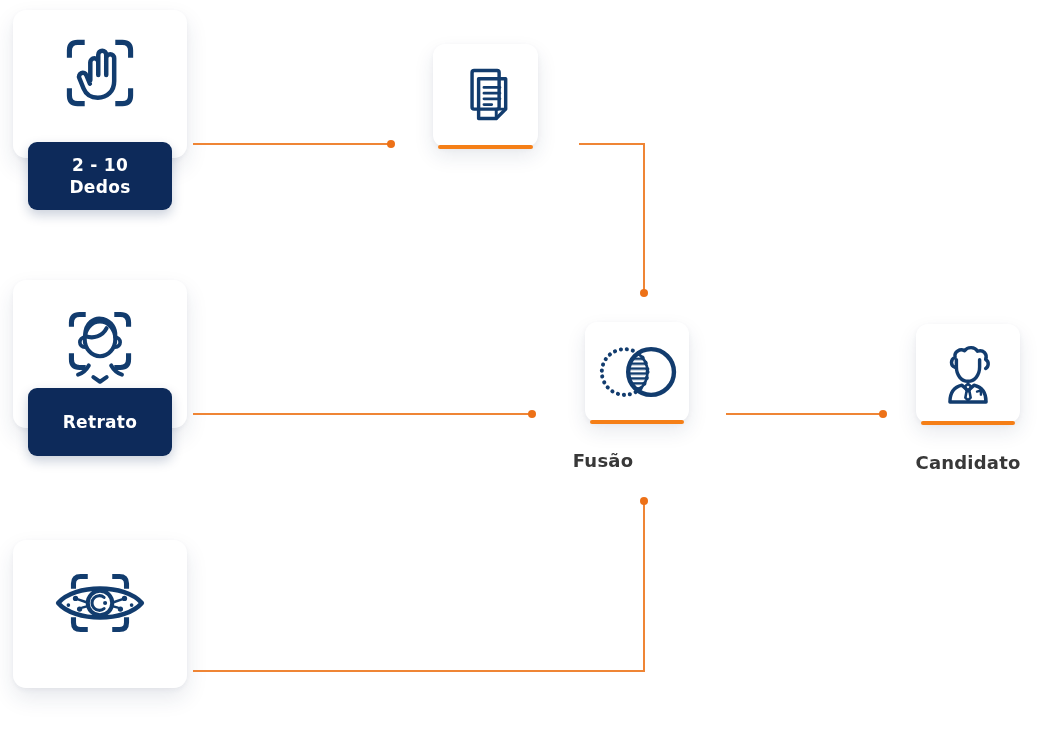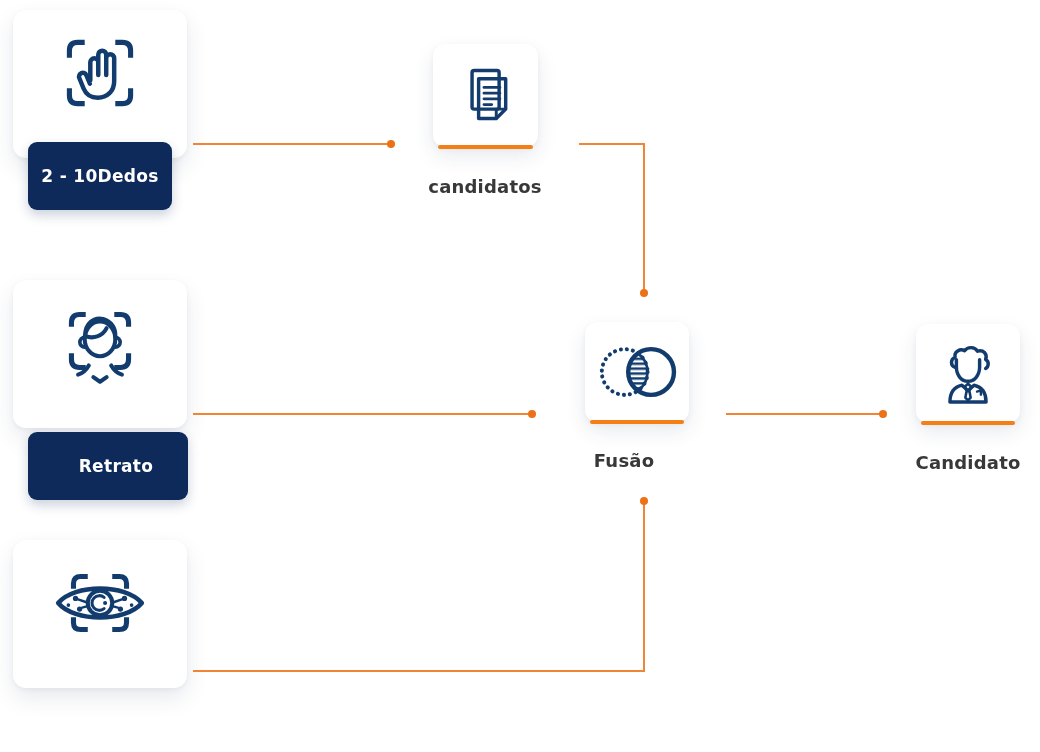--- a/index.html
+++ b/index.html
@@ -11,21 +11,21 @@
   .big-card{
     position:absolute;left:13px;width:174px;height:148px;background:#fff;
     border-radius:13px;
     box-shadow:0 2px 5px rgba(30,45,85,.05),0 10px 22px rgba(30,45,85,.10);
     display:flex;justify-content:center;align-items:flex-start;padding-top:12px;
     box-sizing:border-box;
   }
   .badge{
     position:absolute;left:28px;width:144px;height:68px;background:#0d2a5a;
     border-radius:9px;color:#ffffff;font-weight:bold;font-size:17px;line-height:1.3;
-    display:flex;flex-direction:row;justify-content:center;align-items:center;
+    display:flex;flex-direction:column;justify-content:center;align-items:center;
     text-align:center;box-shadow:0 5px 12px rgba(13,42,90,.22);letter-spacing:.3px;
   }
   .small-card{
     position:absolute;background:#fff;border-radius:12px;
     box-shadow:0 2px 5px rgba(30,45,85,.05),0 9px 20px rgba(30,45,85,.10);
     display:flex;justify-content:center;align-items:center;box-sizing:border-box;
   }
   .card-underline{
     position:absolute;left:5px;right:5px;bottom:-2px;height:4px;border-radius:2px;
     background:#f57f17;
@@ -62,21 +62,21 @@
 
   <div class="big-card" style="top:280px;">
     <svg width="102" height="102" viewBox="0 0 100 100">
       <path class="br" d="M22 34 V30 Q22 22 30 22 H36 M64 22 H70 Q78 22 78 30 V34 M78 60 V66 Q78 74 70 74 H64 M36 74 H30 Q22 74 22 66 V60"></path>
       <ellipse class="ic" stroke-width="4" cx="50" cy="46" rx="15" ry="17"></ellipse>
       <path class="ic" stroke-width="4" d="M35.5 43 c-0.5-12 9-19 17.5-16.5 8.5 2.5 12.5 9 12 17 M35.5 43 c7.5 3.5 17 0.5 21-7.5"></path>
       <path class="ic" stroke-width="3.6" d="M35 44.5 a4 4 0 1 0 0 9.5 M65 44.5 a4 4 0 1 1 0 9.5"></path>
       <path class="ic" stroke-width="4" d="M39 72 c-2.5 4.5-6 7.5-10.5 9 M61 72 c2.5 4.5 6 7.5 10.5 9 M43.5 83.5 l6.5 4.5 6.5-4.5"></path>
     </svg>
   </div>
-  <div class="badge" style="top:432px;padding-left:16px;">
+  <div class="badge" style="top:388px;">
     <span>Retrato</span>
   </div>
 
   <div class="big-card" style="top:540px;">
     <svg width="102" height="102" viewBox="0 0 100 100">
       <path class="br" d="M24 36 V31 Q24 24 31 24 H38 M62 24 H69 Q76 24 76 31 V36 M76 64 V69 Q76 76 69 76 H62 M38 76 H31 Q24 76 24 69 V64"></path>
       <path class="ic" stroke-width="4.5" d="M9 50 C25 31 75 31 91 50 C75 69 25 69 9 50 Z"></path>
       <circle class="ic" stroke-width="4" cx="50" cy="50" r="12"></circle>
       <path class="ic" stroke-width="3" d="M54 44.5 a7.2 7.2 0 1 0 0 11"></path>
       <circle class="ic-fill" cx="55" cy="50" r="2"></circle>
@@ -94,37 +94,36 @@
   <div class="small-card" style="left:433px;top:44px;width:105px;height:103px;">
     <svg width="82" height="82" viewBox="0 0 100 100">
       <rect class="ic" stroke-width="4.2" x="33" y="19" width="33" height="47" rx="2.5"></rect>
       <path class="ic" stroke-width="4.2" fill="#ffffff" d="M41 29 h33 v37 l-11.5 11.5 H41 z"></path>
       <path class="ic" stroke-width="3.6" d="M62.5 77.5 V66 H74"></path>
       <path class="ic" stroke-width="3.4" d="M47.5 39.5 h19.5 M47.5 46.5 h19.5 M47.5 53.5 h19.5 M47.5 60.5 h9.5"></path>
     </svg>
     <div class="card-underline"></div>
   </div>
   <div class="node-label" style="left:365px;top:176px;width:240px;">
-    <div>candidatos</div>
   </div>
 
   <div class="small-card" style="left:585px;top:322px;width:104px;height:100px;">
     <svg width="88" height="88" viewBox="0 0 100 100">
       <defs>
         <pattern id="vstripes" width="8" height="5.6" patternUnits="userSpaceOnUse">
           <rect width="8" height="2.8" fill="#123c6e"></rect>
         </pattern>
       </defs>
       <circle class="ic" stroke-width="4.6" stroke-dasharray="0.1 6.8" cx="36" cy="50" r="26"></circle>
       <circle class="ic" stroke-width="5" cx="66" cy="50" r="26"></circle>
       <path d="M51 28.8 A26 26 0 0 1 51 71.2 A26 26 0 0 1 51 28.8 Z" fill="url(#vstripes)" stroke="#123c6e" stroke-width="3"></path>
     </svg>
     <div class="card-underline"></div>
   </div>
-  <div class="node-label" style="left:564px;top:450px;width:120px;">Fusão</div>
+  <div class="node-label" style="left:543px;top:450px;width:120px;">Fusão</div>
 
   <div class="small-card" style="left:916px;top:324px;width:104px;height:99px;">
     <svg width="86" height="86" viewBox="0 0 100 100">
       <path class="ic" stroke-width="4" d="M34.5 42 c-4.5-1.5-5.5-9 0.5-11.5 c-1.5-6.5 6-10.5 11-7.5 c3.5-5 12-5 15 0.5 c6.5-2.5 12 3.5 9.5 9.5 c4.5 2.5 3.5 8.5 0 10.5"></path>
       <path class="ic" stroke-width="4" d="M36.5 33.5 v8.5 c0 9.5 6 16.5 13.5 16.5 s13.5-7 13.5-16.5 v-8.5"></path>
       <path class="ic" stroke-width="4" d="M29 82.5 c0-11.5 5.5-17.5 14-19.5 l7 6.5 7-6.5 c8.5 2 14 8 14 19.5 z"></path>
       <path class="ic" stroke-width="3" d="M46.5 64.5 l3.5-3.2 3.5 3.2 -1.8 4.8 h-3.4 z M48.5 69.3 l-1.6 8.2 3.1 3.3 3.1-3.3 -1.6-8.2"></path>
       <path class="ic" stroke-width="2.8" d="M60.5 70.5 l4.5-1.5 v5"></path>
     </svg>
     <div class="card-underline"></div>

